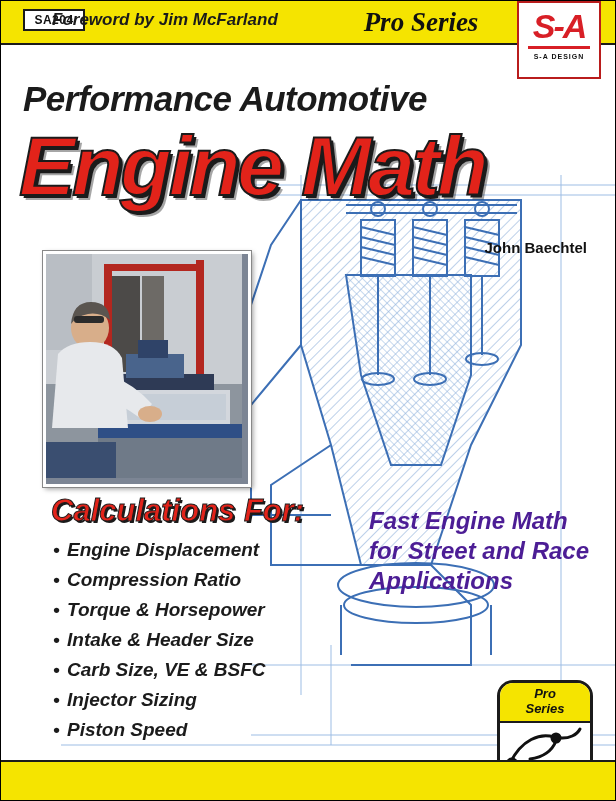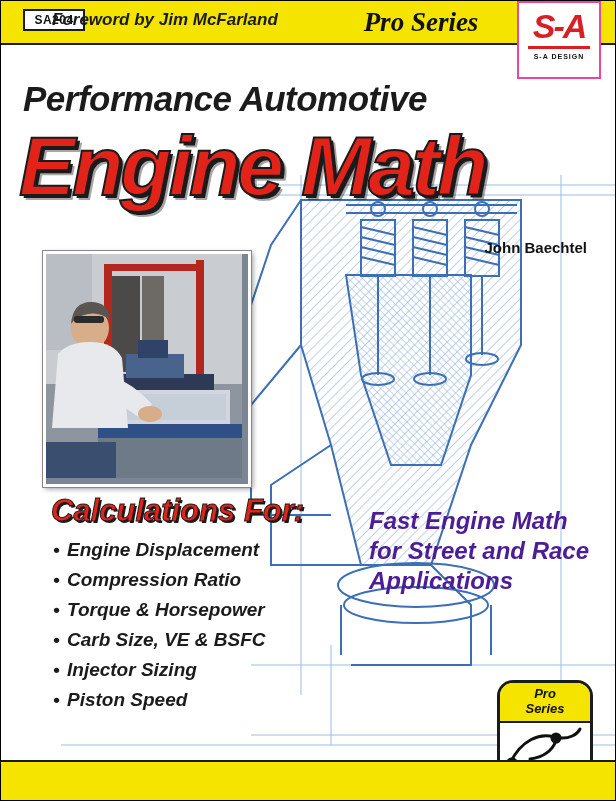--- a/index.html
+++ b/index.html
@@ -55,21 +55,21 @@
     letter-spacing: 0px;
     font-family: Liberation Serif, serif;
   }
 
   
   .sa-logo {
     position: absolute;
     right: 14px; top: 0px;
     width: 84px; height: 78px;
     background: #ffffff;
-    border: 2px solid #ec4899;
+    border: 2px solid #b91c1c;
     box-sizing: border-box;
     text-align: center;
   }
   .sa-logo .sa-mark {
     margin-top: 6px;
     font-size: 34px;
     font-weight: bold;
     font-style: italic;
     color: #d81f26;
     line-height: 34px;
@@ -370,20 +370,21 @@
       <ellipse cx="104" cy="160" rx="12" ry="8" fill="#d8ae8a"></ellipse>
       <rect x="0" y="188" width="70" height="36" fill="#3a4e70"></rect>
     </svg>
   </div>
 
   <div class="calc-head">Calculations For:</div>
   <ul class="calc-list">
     <li><span class="bullet">•</span><span>Engine Displacement</span></li>
     <li><span class="bullet">•</span><span>Compression Ratio</span></li>
     <li><span class="bullet">•</span><span>Torque &amp; Horsepower</span></li>
+    <li><span class="bullet">•</span><span>Intake &amp; Header Size</span></li>
     <li><span class="bullet">•</span><span>Carb Size, VE &amp; BSFC</span></li>
     <li><span class="bullet">•</span><span>Injector Sizing</span></li>
     <li><span class="bullet">•</span><span>Piston Speed</span></li>
   </ul>
 
   <div class="tagline">Fast Engine Math for Street and Race Applications</div>
 
   <div class="badge">
     <div class="badge-top">
       <span class="b1">Pro</span>

